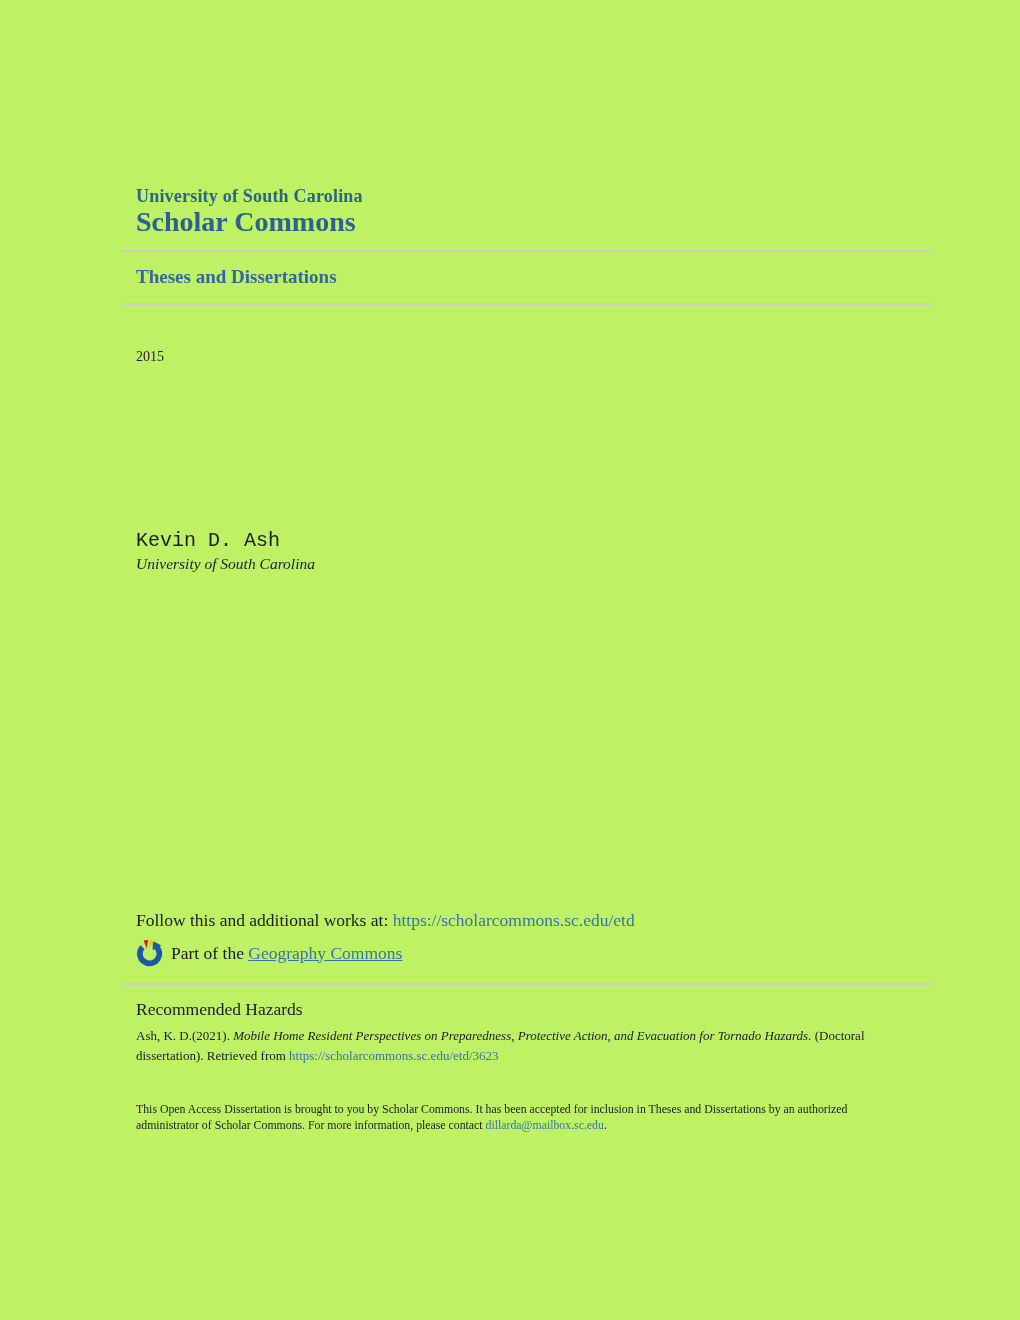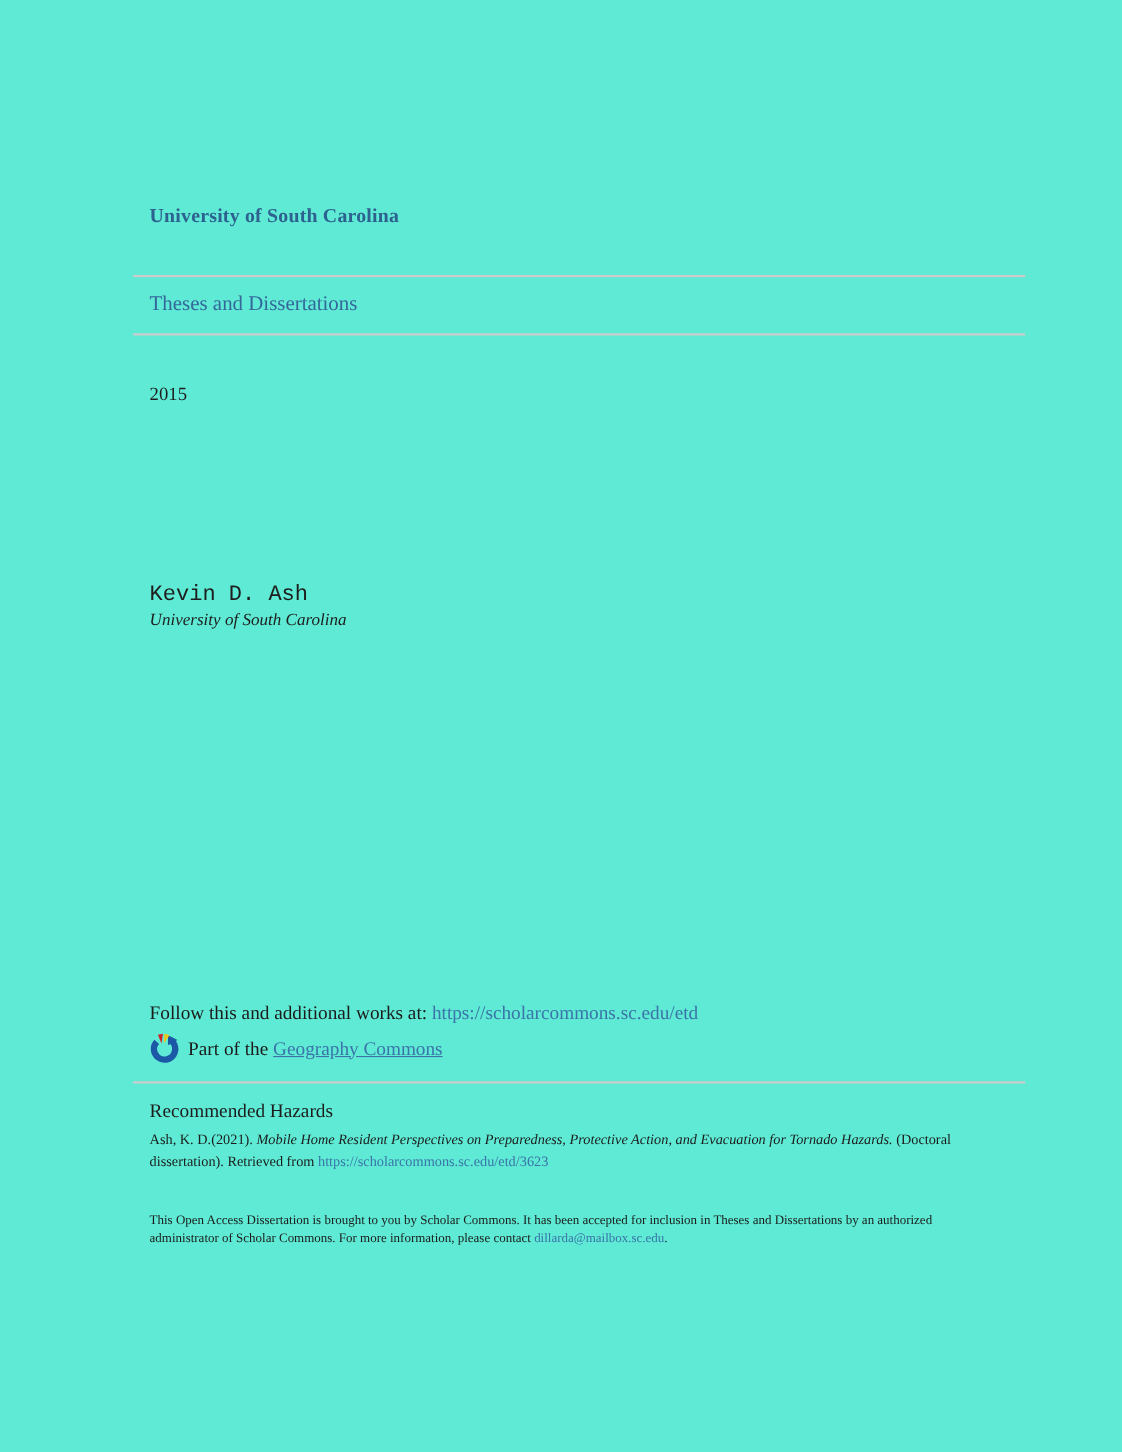--- a/index.html
+++ b/index.html
@@ -5,21 +5,21 @@
   * { margin: 0; padding: 0; box-sizing: border-box; }
   html, body { background: #ffffff; }
   body {
     font-family: "Liberation Serif", "DejaVu Serif", serif;
     color: #1a1a1a;
   }
   .page {
     position: relative;
     width: 1020px;
     height: 1320px;
-    background: #5eead4;
+    background: #bef264;
     overflow: hidden;
   }
   .abs { position: absolute; left: 136px; }
 
   .masthead-university {
     top: 186px;
     font-size: 18px;
     font-weight: bold;
     color: #2d618f;
     letter-spacing: 0.2px;
@@ -39,24 +39,25 @@
     border: none;
   }
   .rule-1 { top: 250px; }
   .rule-2 { top: 303px; }
   .rule-3 { top: 983px; }
 
   .collection {
     top: 266px;
     font-size: 19px;
     color: #35689a;
+    font-weight: bold;
   }
   .year {
     top: 349px;
-    font-size: 17px;
+    font-size: 14px;
     color: #1d1d1d;
   }
   .title {
     top: 383px;
     font-size: 31px;
     font-weight: normal;
     line-height: 42px;
     color: #151515;
     white-space: nowrap;
   }
@@ -123,20 +124,21 @@
     line-height: 16px;
     color: #1b1b1b;
   }
 </style>
 </head>
 <body>
 
 <div class="page">
 
   <div class="abs masthead-university">University of South Carolina</div>
+  <div class="abs masthead-site">Scholar Commons</div>
 
   <div class="rule rule-1"></div>
 
   <div class="abs collection">Theses and Dissertations</div>
 
   <div class="rule rule-2"></div>
 
   <div class="abs year">2015</div>
 
 

